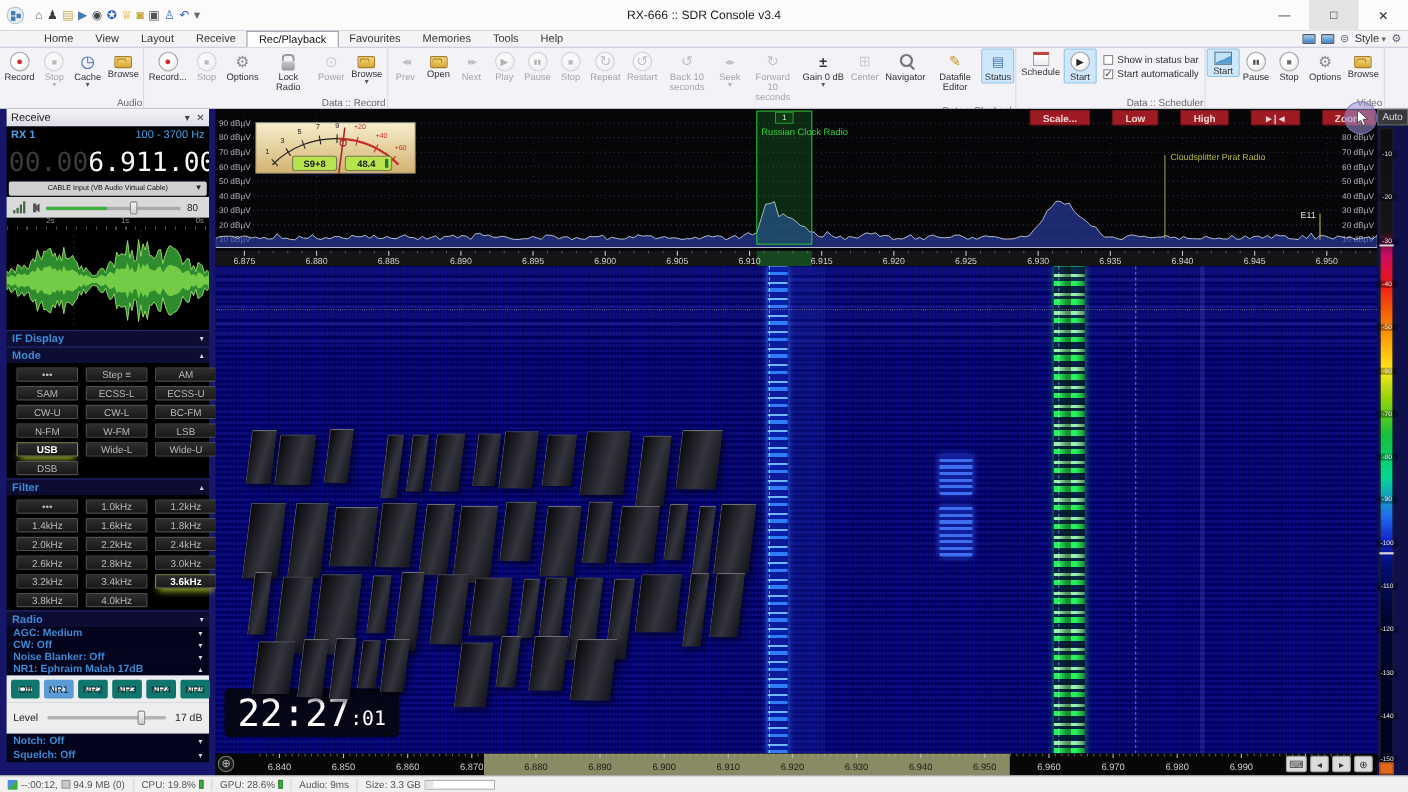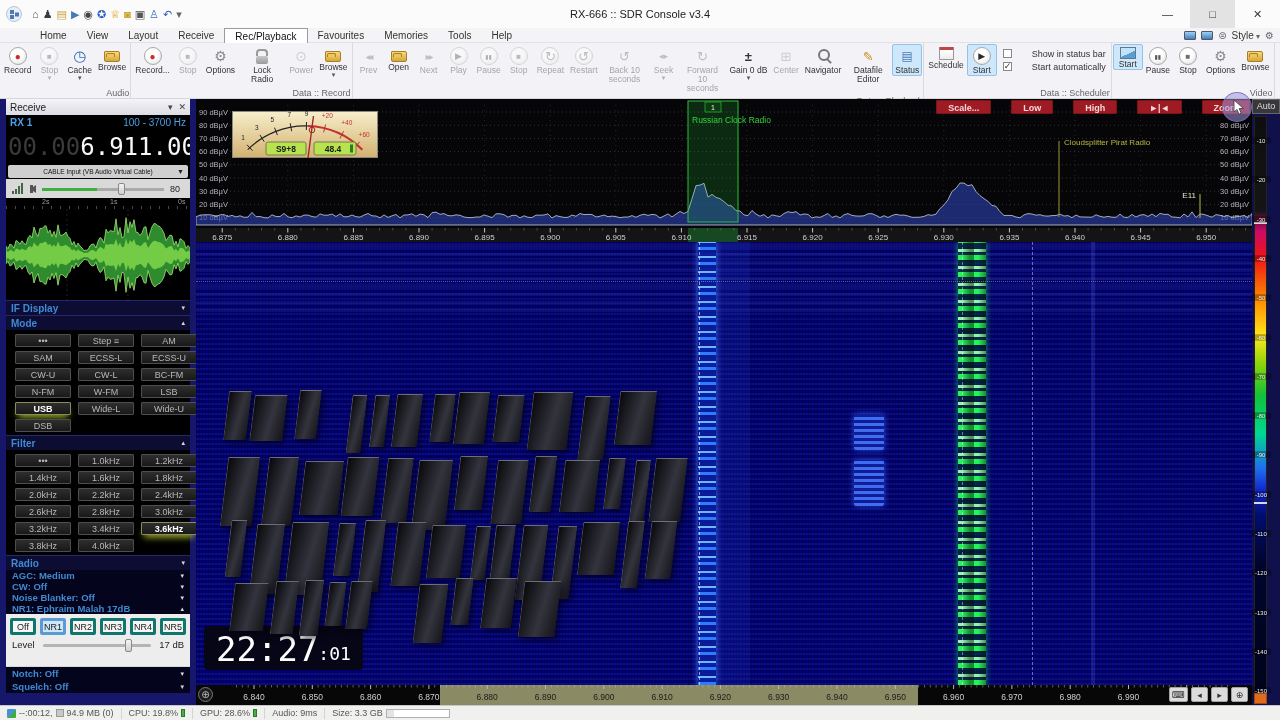--- a/index.html
+++ b/index.html
@@ -36,21 +36,21 @@
   .rgroups { display:flex; height:56px; }
   .rgroup { display:flex; flex-direction:column; border-right:1px solid #d9d9df; padding:0 1px; }
   .rrow { flex:1; display:flex; align-items:flex-start; }
   .rbtn { display:flex; flex-direction:column; align-items:center; min-width:30px; max-width:48px; padding:2px 2px 0 2px; margin:1px 0; border:1px solid transparent; border-radius:2px; }
   .rbtn.sel { background:#cfe7fa; border-color:#93c4e8; }
   .rbtn.dis { opacity:0.42; }
   .rlbl { font-size:8.5px; color:#333; text-align:center; line-height:9px; margin-top:1px; white-space:normal; }
   .rdrop { font-size:7px; color:#555; line-height:6px; }
   .rglabel { height:12px; font-size:9px; color:#666; text-align:right; line-height:12px; }
   .cbcol { display:flex; flex-direction:column; gap:3px; margin:6px 4px 0 6px; }
-  .cbrow { display:flex; align-items:flex-start; gap:20px; }
+  .cbrow { display:flex; align-items:center; gap:4px; }
   .cbbox { width:9px; height:9px; background:#fff; border:1px solid #888; position:relative; }
   .cbbox.checked::before { content:"✓"; position:absolute; left:0; top:-2px; font-size:9px; color:#333; }
   .cblbl { font-size:9px; color:#333; white-space:nowrap; }
 
   
   .ric { width:19px; height:18px; display:flex; align-items:center; justify-content:center; position:relative; }
   .circ-ic { border-radius:50%; background:radial-gradient(circle at 40% 35%,#ffffff 40%,#dcdcdc); border:1px solid #a8a8a8; width:18px; height:18px; }
   .ic-record::before { content:"●"; color:#cf2b2b; font-size:10px; }
   .ic-stop-circle::before { content:"■"; color:#6e6e6e; font-size:8px; }
   .ic-play::before { content:"▶"; color:#5a5a5a; font-size:9px; }
@@ -112,23 +112,23 @@
   .sechdr { height:15px; background:#0d0d34; border-top:1px solid #26266e; display:flex; align-items:center; padding:0 5px; }
   .sechdr .t { color:#3f8ad2; font-weight:bold; font-size:10px; flex:1; }
   .sechdr .a { color:#d8d8d8; font-size:7px; }
   .grid3 { background:#000; padding:4px 0 3px 9px; display:grid; grid-template-columns:repeat(3,56px); gap:4px 7px; }
   .gbtn { height:13px; line-height:12px; text-align:center; font-size:9px; color:#b8b8b8; background:linear-gradient(#2e2e2e,#191919); border:1px solid #4e4e4e; border-radius:1px; position:relative; }
   .gbtn.on { color:#fff; font-weight:bold; border-color:#8a8a5a; box-shadow:0 5px 7px -3px rgba(190,210,50,0.95); }
   .inforow { height:11px; background:#04041c; display:flex; align-items:center; padding:0 6px; }
   .inforow .t { color:#3f8ad2; font-weight:bold; font-size:9.5px; flex:1; line-height:11px; }
   .inforow .a { color:#d8d8d8; font-size:7px; }
   .nrrow { background:#ededed; padding:4px 4px; display:flex; gap:4px; }
-  .nrbtn { width:27px; height:17px; background:#f6f6f6; border:3px solid #0f766e; border-radius:2px; font-size:9px; color:#222; display:flex; align-items:center; justify-content:center; }
+  .nrbtn { width:27px; height:17px; background:#f6f6f6; border:7px solid #0f766e; border-radius:2px; font-size:9px; color:#222; display:flex; align-items:center; justify-content:center; }
   .nrbtn.on { background:#cfe6f8; border-color:#5b9bd5; }
-  .lvlrow { background:#ededed; height:28px; display:flex; padding:0 6px; gap:8px; border-bottom:1px solid #d8d8d8; }
+  .lvlrow { background:#ededed; height:28px; display:flex; align-items:center; padding:0 6px; gap:8px; border-bottom:1px solid #d8d8d8; }
   .lvlrow .t { font-size:9.5px; color:#222; }
   .lslider { flex:1; height:13px; position:relative; }
   .ltrack { position:absolute; left:0; right:0; top:5px; height:3px; background:#b4b4b4; border-radius:2px; }
   .lhandle { position:absolute; top:0; left:76%; width:7px; height:13px; background:linear-gradient(#f4f4f4,#d0d0d0); border:1px solid #888; border-radius:2px; }
   .lvlval { font-size:9.5px; color:#222; }
 
   
   .spectrum { position:absolute; left:196px; top:99px; width:1056px; height:129px; background:#060608; overflow:hidden; }
   .spectrum svg { position:absolute; left:0; top:0; }
   svg text { font-family:"Liberation Sans","DejaVu Sans",sans-serif; }

